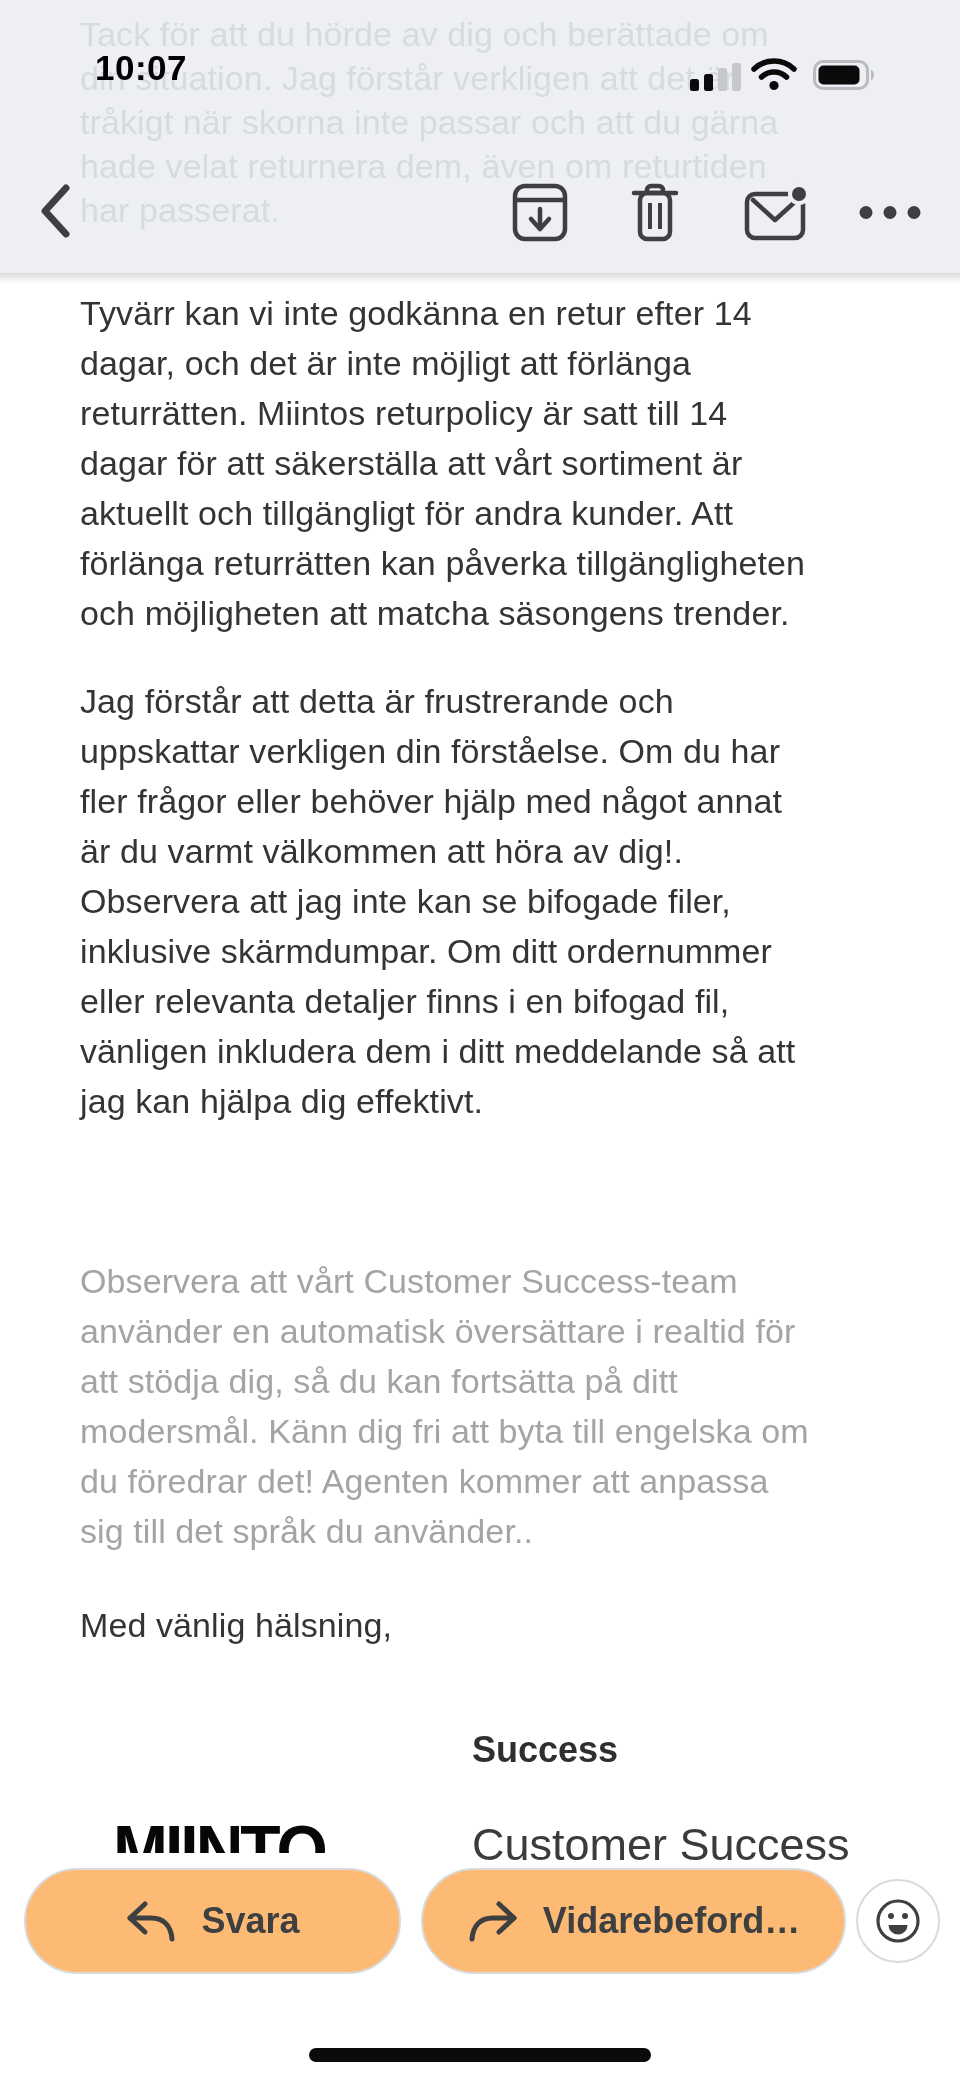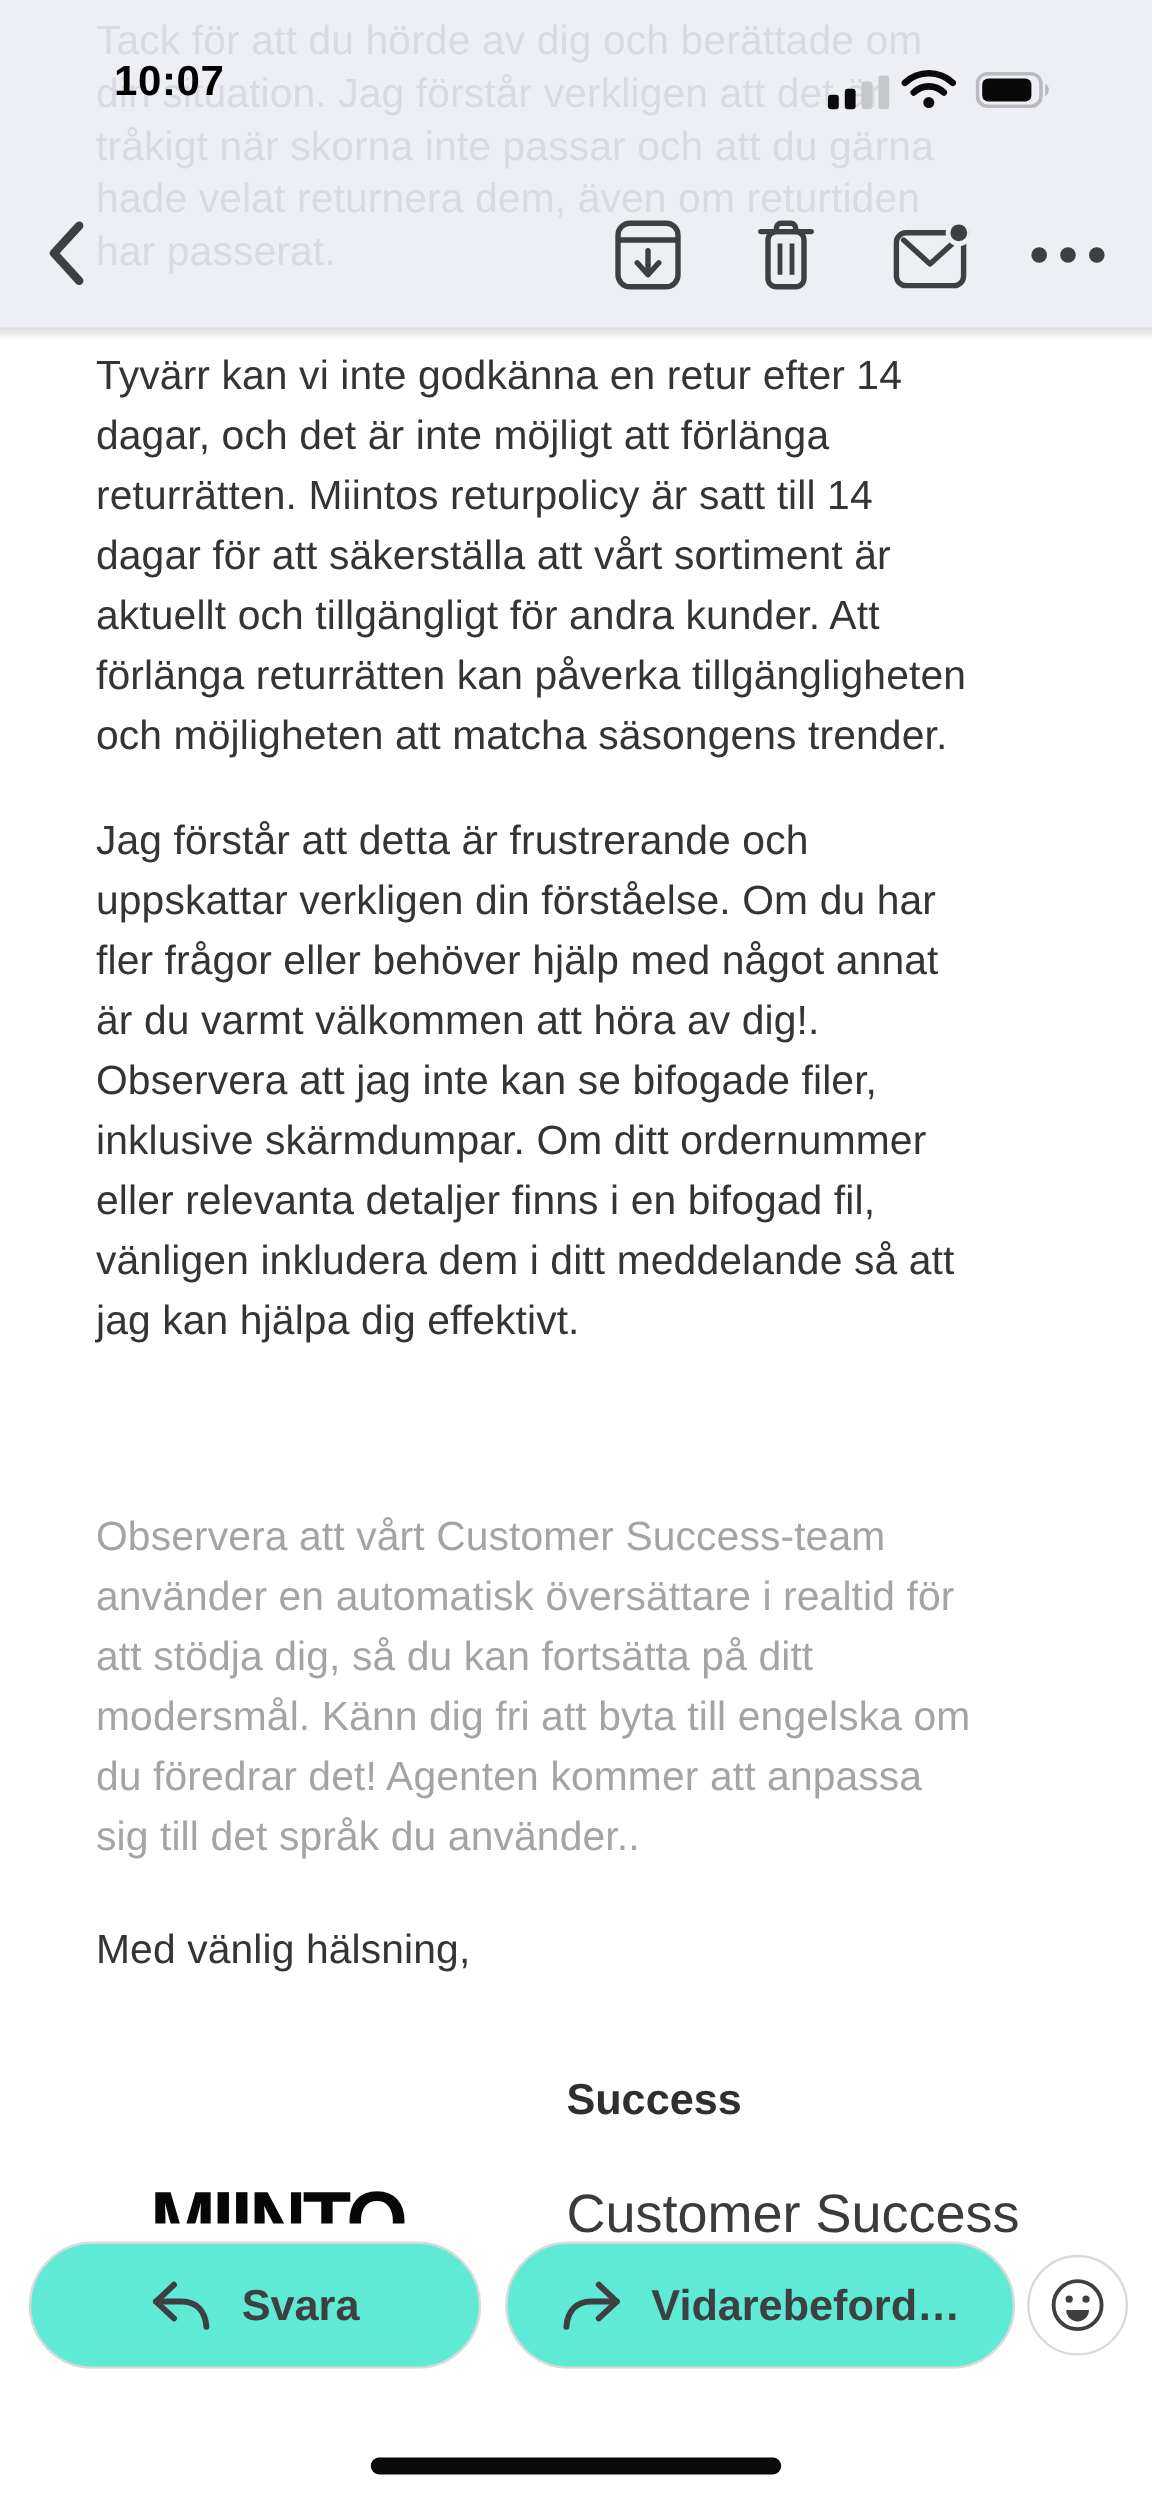--- a/index.html
+++ b/index.html
@@ -12,21 +12,21 @@
   .para{
     margin:0 0 38px 0;font-size:34px;line-height:50px;color:#333436;
     white-space:pre-line;letter-spacing:0.1px;
   }
   .para.p2{margin-bottom:130px;}
   .para.disclaimer{color:#a3a4a6;margin-bottom:44px;}
   .para.closing{margin-bottom:12px;}
   .sig-name{position:absolute;left:472px;top:1729px;font-size:36px;font-weight:700;color:#2e2f31;}
   .sig-role{position:absolute;left:472px;top:1819px;font-size:45px;color:#3a3b3d;}
   .sig-logo-clip{
-    position:absolute;left:113px;top:1822px;width:270px;height:31px;overflow:hidden;margin-left:12px;
+    position:absolute;left:113px;top:1822px;width:270px;height:31px;overflow:hidden;
   }
   .sig-logo-clip span{
     display:block;font-size:66px;line-height:66px;font-weight:900;color:#070707;
     letter-spacing:-3px;margin-top:-7px;transform:scaleY(1.08);transform-origin:top left;
   }
   
   .topbar{
     position:absolute;left:0;top:0;width:960px;height:273px;background:#edeff4;
     border-bottom:1px solid #d9dbdf;
   }
@@ -38,21 +38,21 @@
     position:absolute;left:80px;top:12px;width:830px;font-size:34px;line-height:44px;
     color:#d7dade;white-space:pre-line;letter-spacing:0.1px;
   }
   .time{position:absolute;left:95px;top:48px;font-size:35px;font-weight:700;color:#000;letter-spacing:0.5px;}
   .st-ic{position:absolute;}
   .navrow button{border:none;background:transparent;padding:0;margin:0;cursor:pointer;position:absolute;}
   
   .action-bar{position:absolute;left:0;top:1868px;width:960px;height:106px;}
   .pill{
     position:absolute;top:0;height:106px;border-radius:53px;border:2px solid #dadada;
-    background:#5eead4;display:flex;align-items:center;justify-content:center;gap:24px;
+    background:#fdba74;display:flex;align-items:center;justify-content:center;gap:24px;
     font-family:"Liberation Sans", sans-serif;font-size:36px;font-weight:600;color:#3e3f41;
     cursor:pointer;box-sizing:border-box;
   }
   .pill.reply{left:24px;width:377px;}
   .pill.forward{left:421px;width:425px;}
   .pill .lbl{white-space:nowrap;}
   .roundbtn{
     position:absolute;left:856px;top:11px;width:84px;height:84px;border-radius:50%;
     border:2px solid #dadada;background:#fff;display:flex;align-items:center;justify-content:center;
     cursor:pointer;box-sizing:border-box;padding:0;

